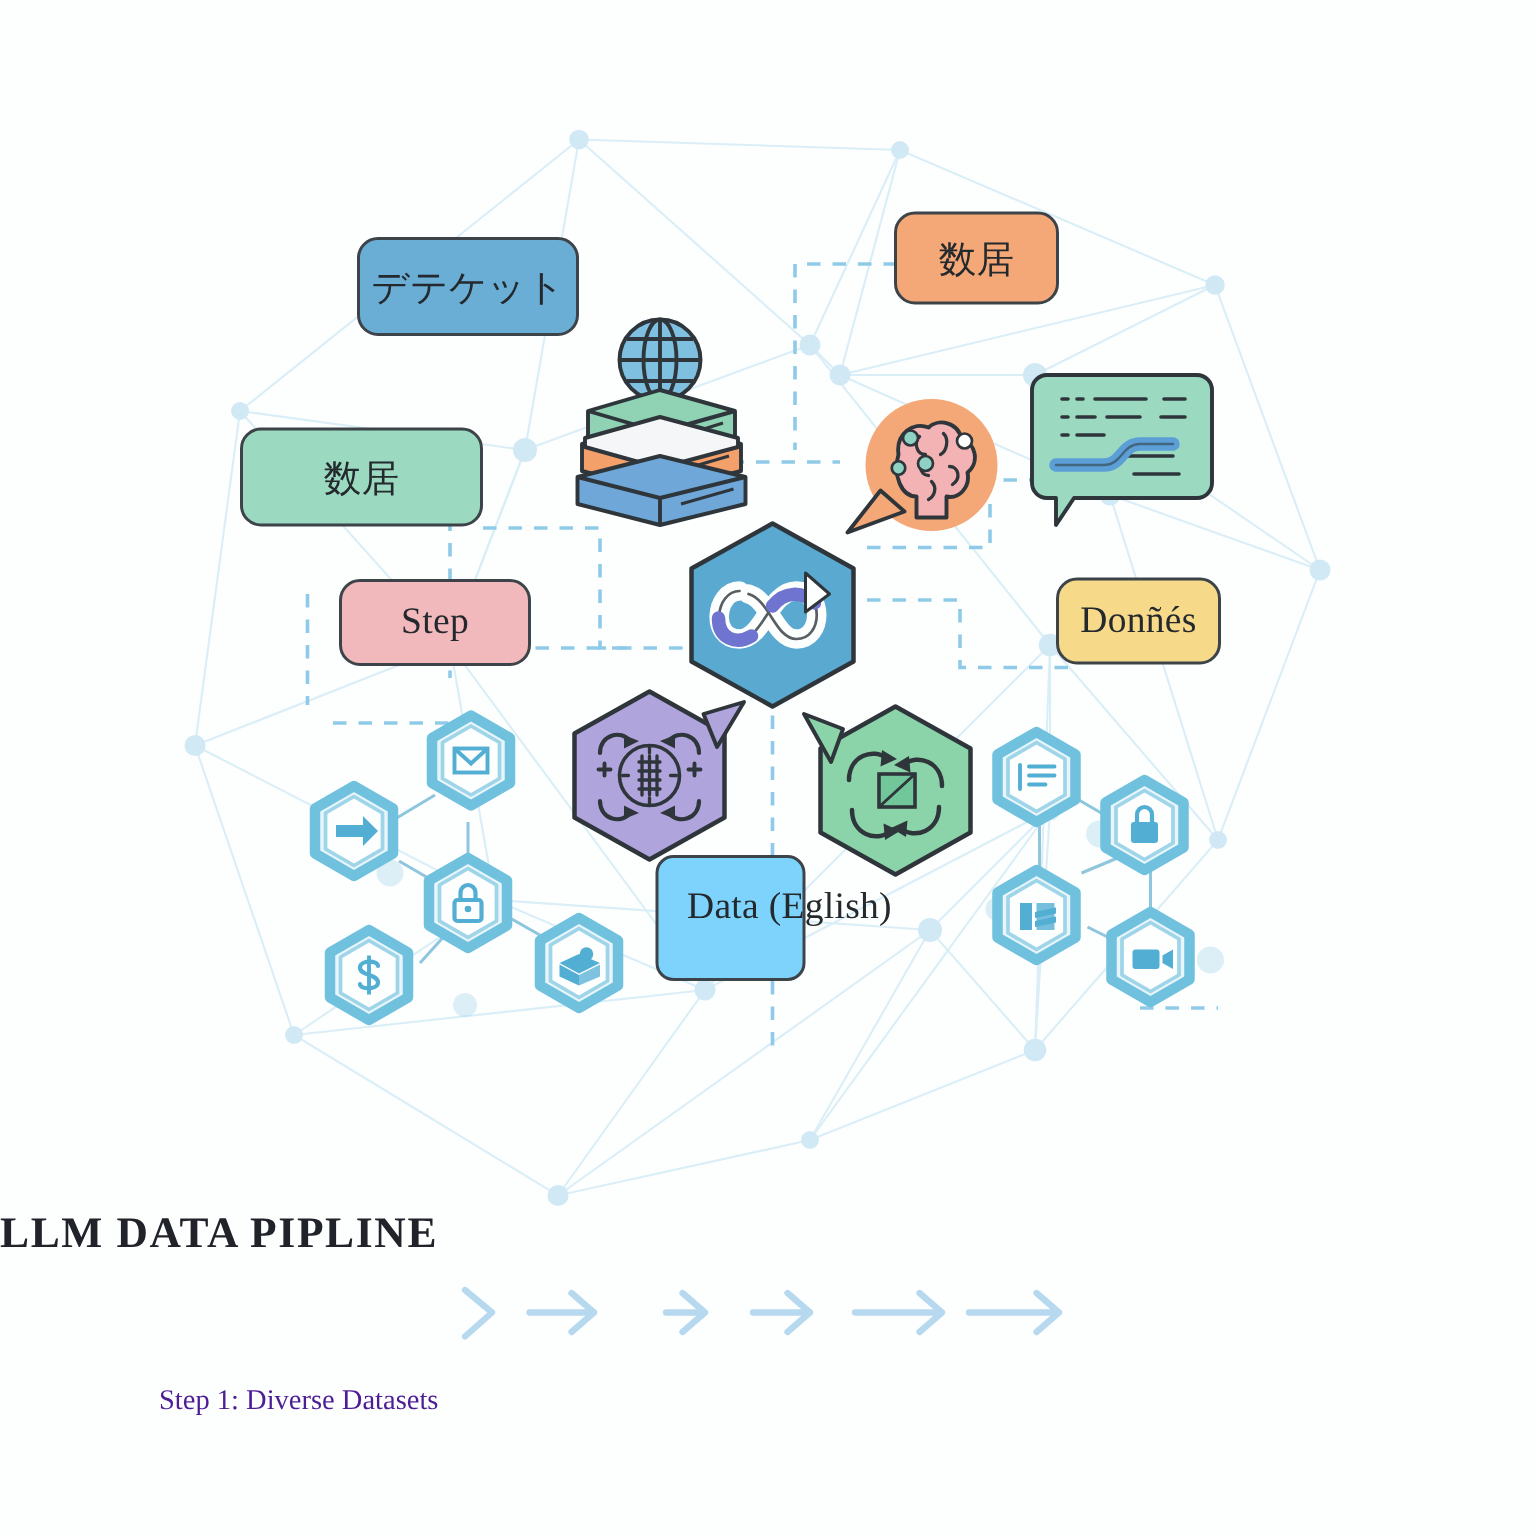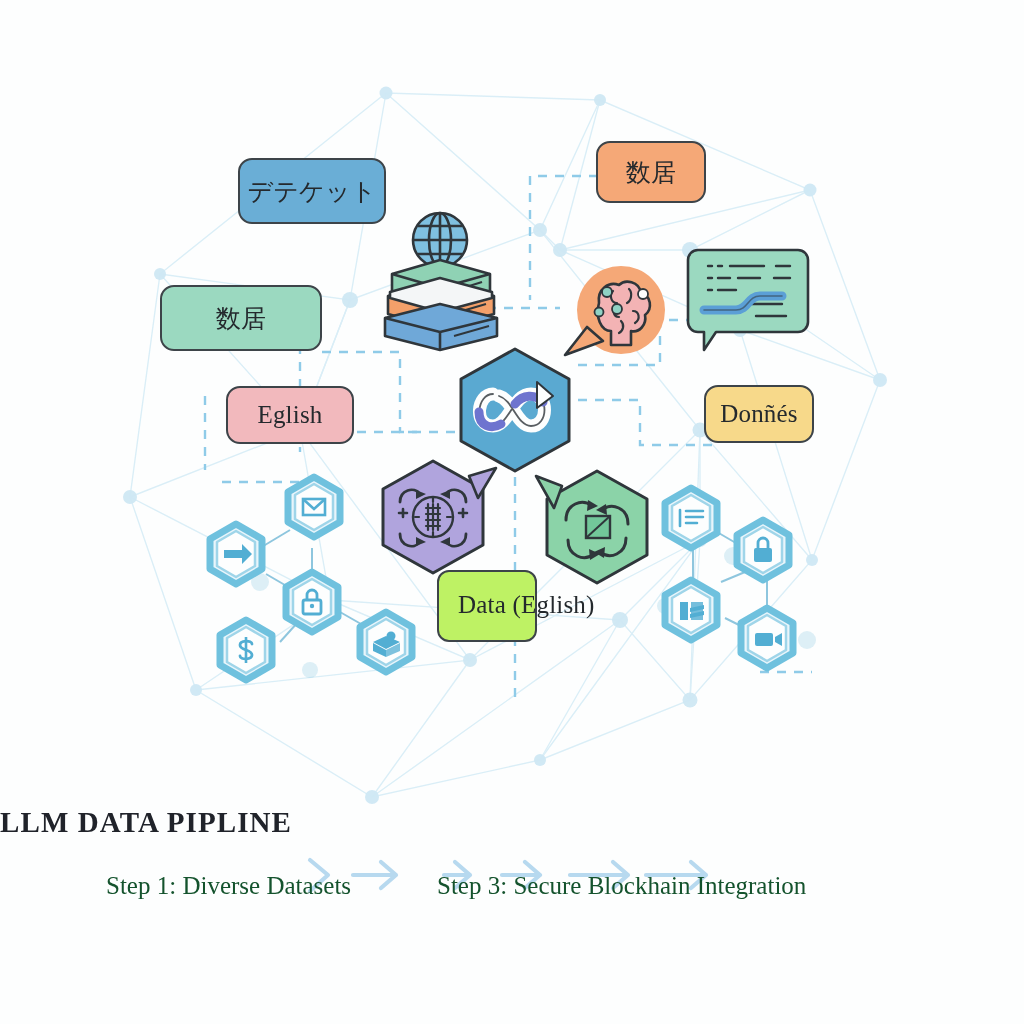--- a/index.html
+++ b/index.html
@@ -70,23 +70,23 @@
   }
   #arrow-row {
     position: absolute;
     left: 0;
     top: 852px;
     width: 1024px;
     height: 46px;
   }
   .caption {
     position: absolute;
-    top: 872px;
-    font-size: 25px;
-    color: #14532d;
+    top: 923px;
+    font-size: 19px;
+    color: #4c1d95;
     white-space: nowrap;
   }
   #caption-1 { left: 106px; }
   #caption-3 { left: 437px; }
 </style>
 </head>
 <body>
 
 <div id="canvas">
 
@@ -186,36 +186,36 @@
 
   <div class="bubble" style="left:596px; top:141px; width:110px; height:62px; background:#f5a877;">
     <span class="btxt">数居</span>
     <svg class="tail" style="left:8px; top:56px;" width="40" height="34" viewBox="0 0 40 34">
       <path d="M4 2 L34 2 L8 30 Z" fill="#f5a877" stroke="#3d4449" stroke-width="2.5" stroke-linejoin="round"></path>
       <path d="M4 0 L34 0" stroke="#f5a877" stroke-width="5"></path>
     </svg>
   </div>
 
   <div class="bubble" style="left:226px; top:386px; width:128px; height:58px; background:#f2b9bd;">
-    <span class="btxt">Eglish</span>
+    <span class="btxt">Step</span>
     <svg class="tail" style="left:82px; top:52px;" width="36" height="32" viewBox="0 0 36 32">
       <path d="M2 2 L30 2 L22 28 Z" fill="#f2b9bd" stroke="#3d4449" stroke-width="2.5" stroke-linejoin="round"></path>
       <path d="M2 0 L30 0" stroke="#f2b9bd" stroke-width="5"></path>
     </svg>
   </div>
 
   <div class="bubble" style="left:704px; top:385px; width:110px; height:58px; background:#f7d98a;">
     <span class="btxt">Donñés</span>
     <svg class="tail" style="left:8px; top:52px;" width="36" height="32" viewBox="0 0 36 32">
       <path d="M4 2 L30 2 L8 28 Z" fill="#f7d98a" stroke="#3d4449" stroke-width="2.5" stroke-linejoin="round"></path>
       <path d="M4 0 L30 0" stroke="#f7d98a" stroke-width="5"></path>
     </svg>
   </div>
 
-  <div class="bubble" style="left:437px; top:570px; width:100px; height:72px; background:#bef264; border-radius:12px; overflow:visible;">
+  <div class="bubble" style="left:437px; top:570px; width:100px; height:84px; background:#7dd3fc; border-radius:12px; overflow:visible;">
     <span class="btxt" style="position:absolute; left:19px; top:19px; font-size:25px;">Data (Eglish)</span>
     <svg class="tail" style="left:26px; top:-26px;" width="40" height="32" viewBox="0 0 40 32">
       <path d="M4 30 L14 2 L34 30 Z" fill="#f7cf84" stroke="#3d4449" stroke-width="2.5" stroke-linejoin="round"></path>
       <path d="M4 31 L34 31" stroke="#f7cf84" stroke-width="5"></path>
     </svg>
   </div>
 
   <div class="node" style="left:368px; top:208px;">
     <svg width="144" height="130" viewBox="0 0 144 130">
       <g stroke="#2f363b" stroke-width="2.6" stroke-linejoin="round">
@@ -463,15 +463,14 @@
       <path d="M310 8 L328 23 L310 39"></path>
       <path d="M353 23 H396 M381 10 L396 23 L381 36"></path>
       <path d="M444 23 H470 M455 10 L470 23 L455 36"></path>
       <path d="M502 23 H540 M525 10 L540 23 L525 36"></path>
       <path d="M570 23 H628 M613 10 L628 23 L613 36"></path>
       <path d="M646 23 H706 M691 10 L706 23 L691 36"></path>
     </g>
   </svg>
 
   <div class="caption" id="caption-1">Step 1: Diverse Datasets</div>
-  <div class="caption" id="caption-3">Step 3: Secure Blockhain Integration</div>
 
 </div>
 
 </body></html>

